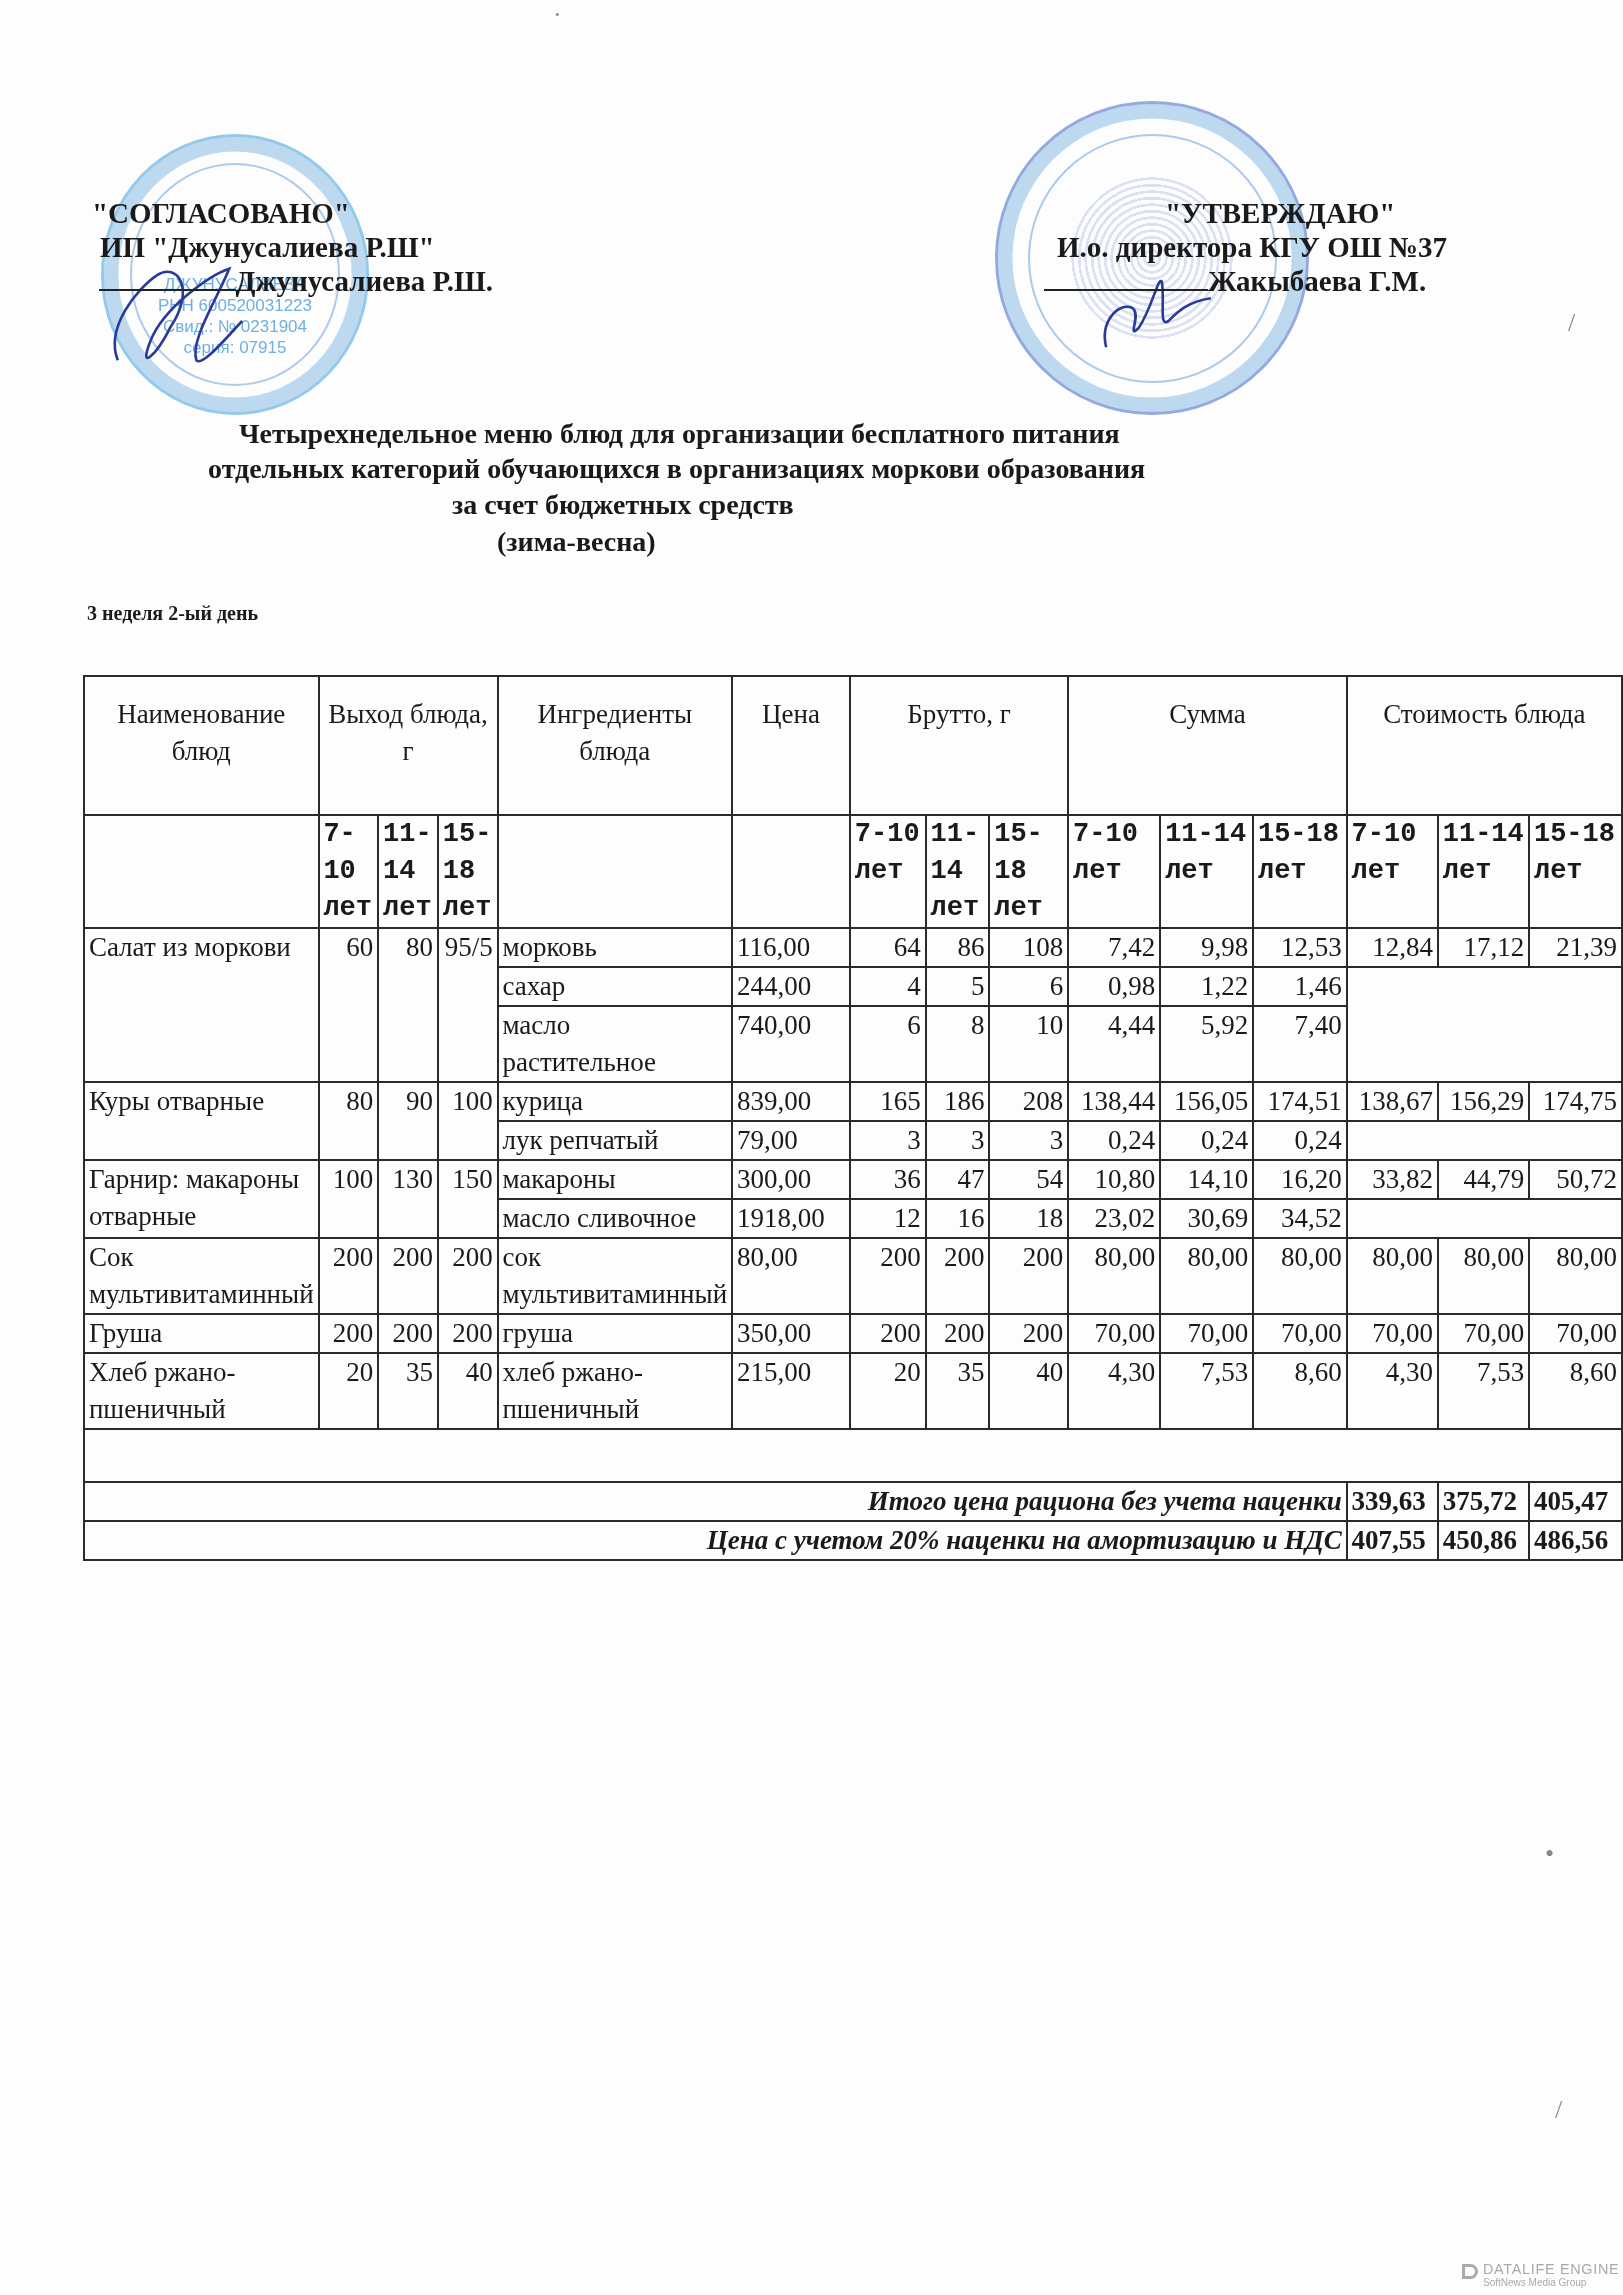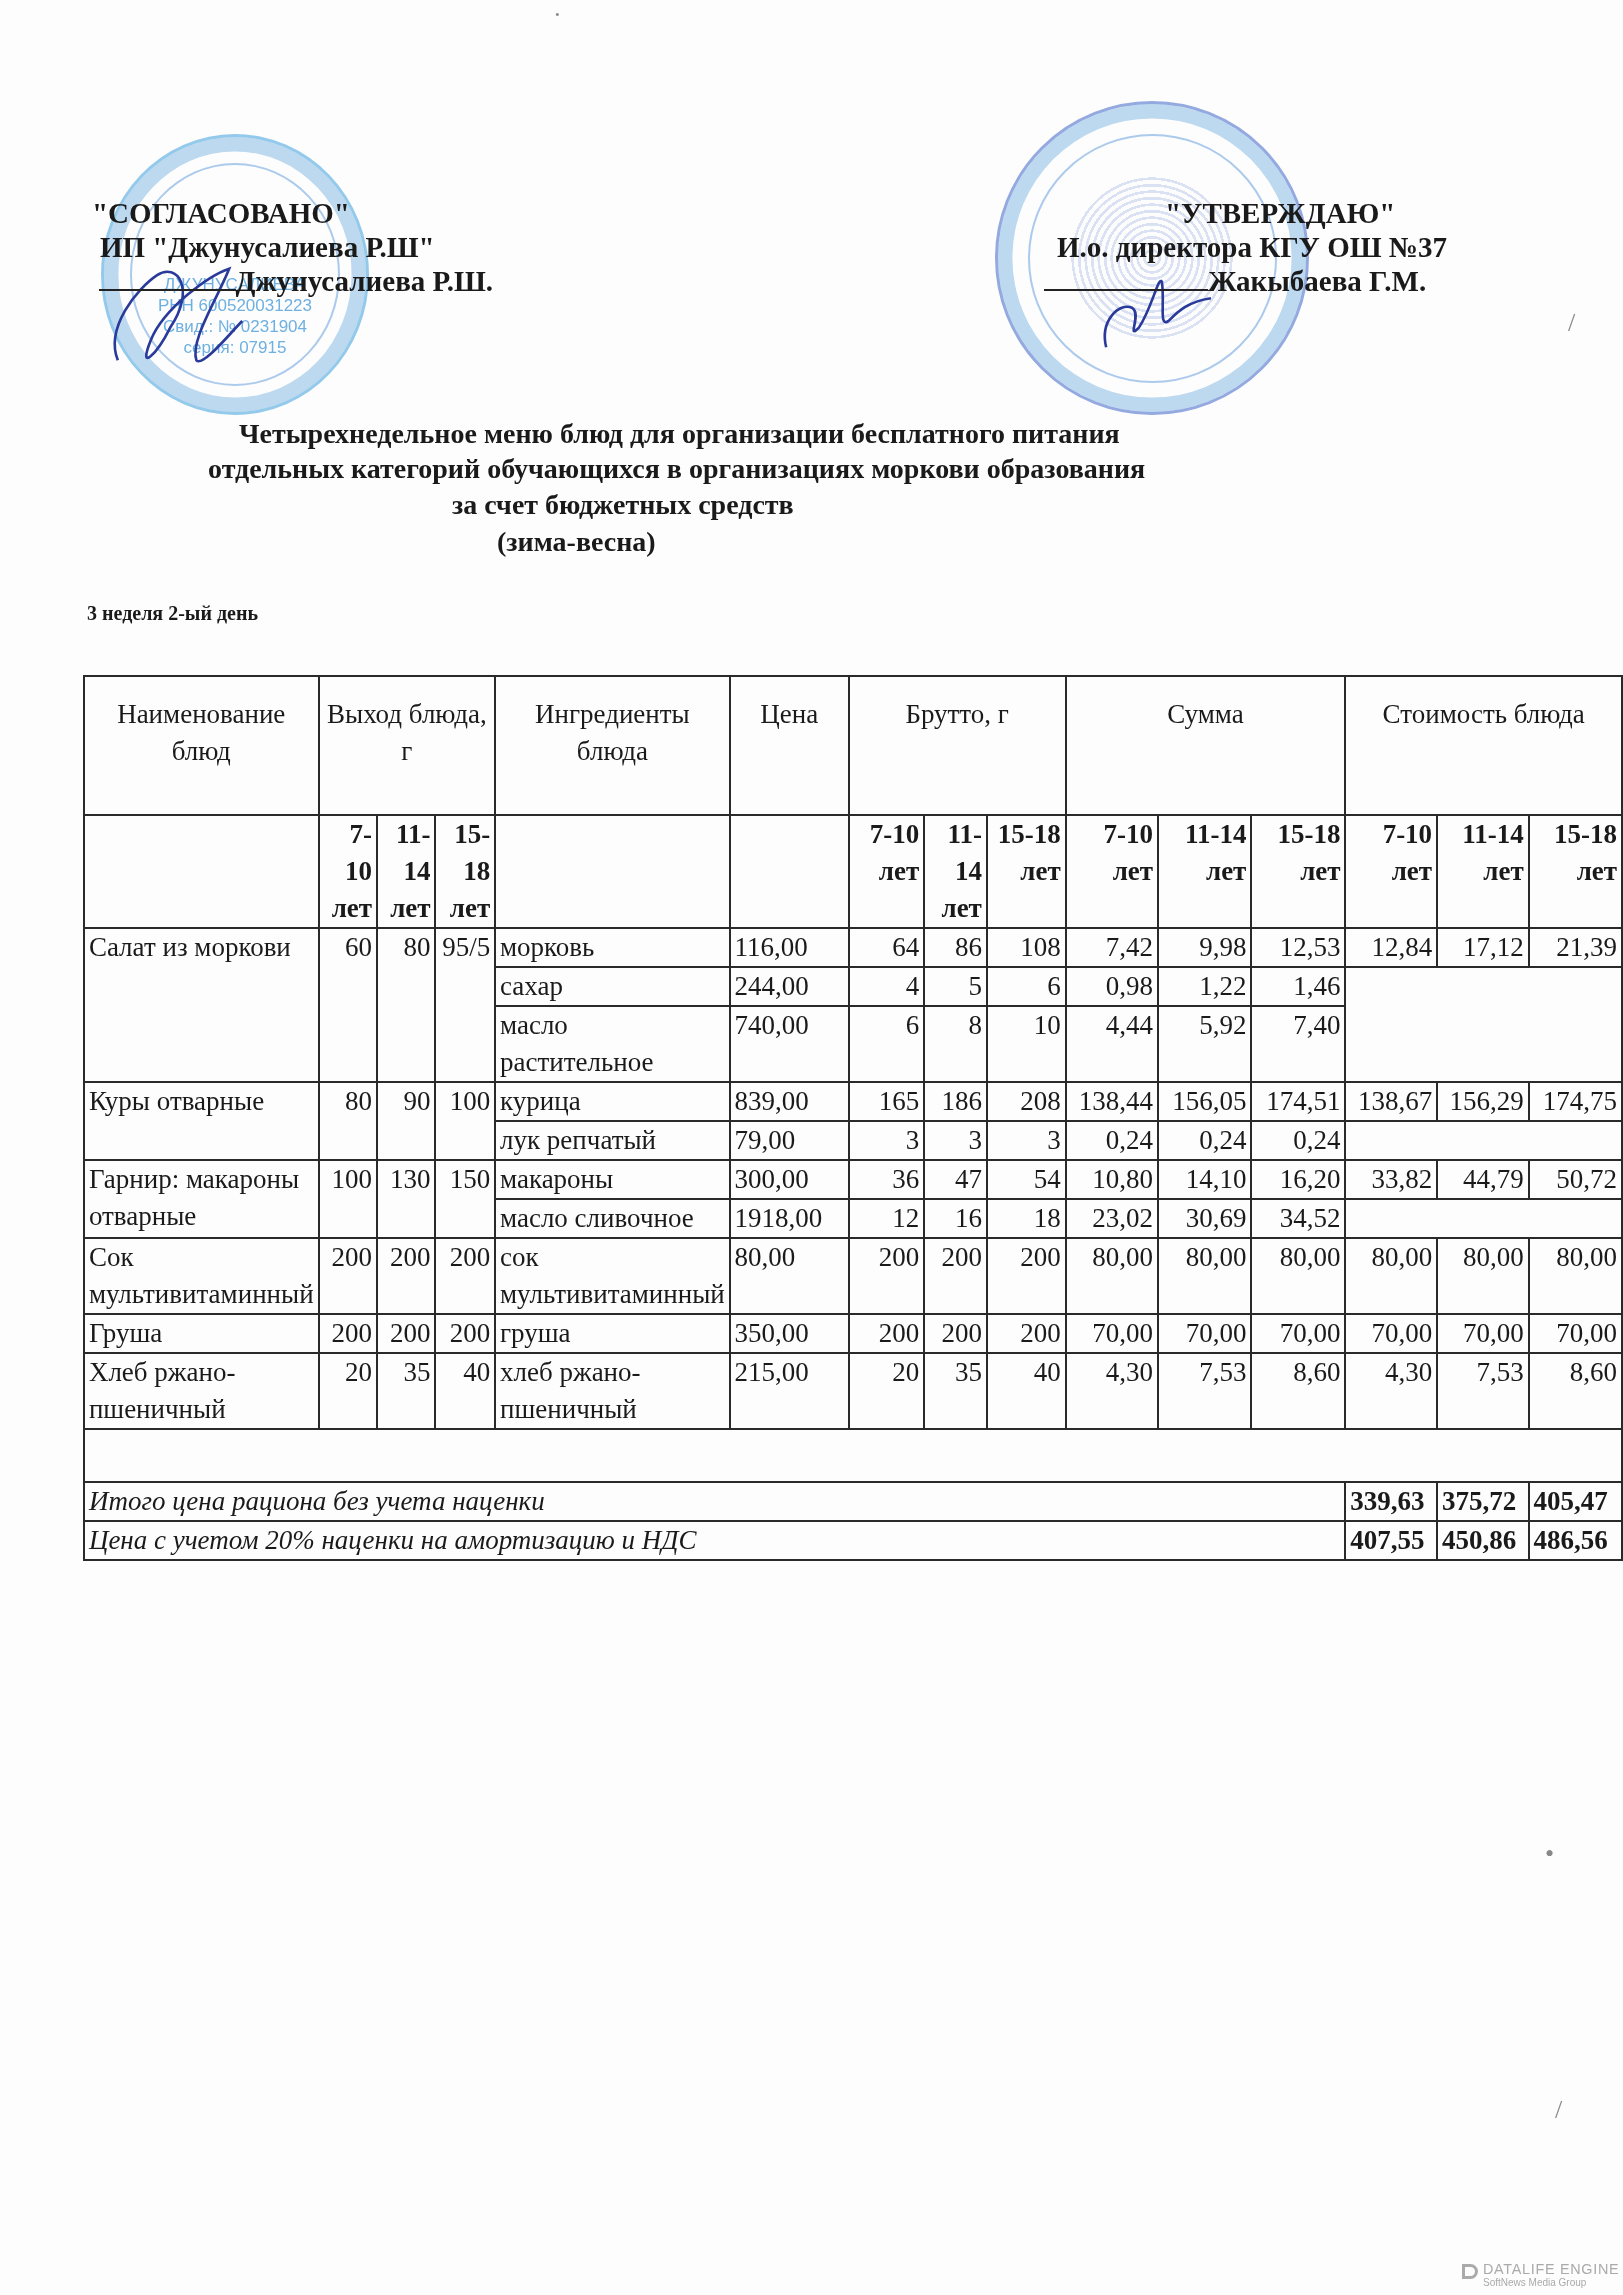--- a/index.html
+++ b/index.html
@@ -30,25 +30,25 @@
   .title-block { position:absolute; left:0; top:416px; width:1623px; font-weight:bold; font-size:28px; line-height:35px; }
   .title-block div { position:absolute; white-space:nowrap; }
   .week-label { position:absolute; left:87px; top:602px; font-weight:bold; font-size:20px; }
   table.menu {
     position:absolute; left:83px; top:675px; border-collapse:collapse; table-layout:fixed;
     font-size:27px; line-height:37px;
   }
   table.menu td { border:2px solid #2a2a2a; padding:0 3.9px; vertical-align:top; overflow:hidden; }
   table.menu td.h { text-align:center; padding-top:19px; }
   td.num { text-align:right; }
-  td.hsub { text-align:right; font-weight:bold; padding-top:6.5px; }
+  td.hsub { text-align:left; font-weight:bold; padding-top:6.5px;font-family:Liberation Mono, monospace; }
   td.noborder-r { border-right:none; }
   tr.head1 td { height:118px; }
   tr.head2 td { height:111px; }
-  td.itog { font-style:italic; font-weight:normal; }
+  td.itog { font-style:italic; font-weight:bold;text-align:right; }
   td.itogv { font-weight:bold; text-align:left; }
   td.spacer { height:51px; }
   .mark { position:absolute; color:#888; font-size:26px; }
   .watermark { position:absolute; left:1483px; top:2261px; color:#aaa; font-family:"Liberation Sans","DejaVu Sans",sans-serif; }
   .watermark .wm-brand { font-size:14.4px; letter-spacing:0.7px; display:block; }
   .watermark .wm-sub { font-size:10px; display:block; }
   .wm-logo { position:absolute; left:-21px; top:2.6px; width:15.7px; height:15.7px; border:3.3px solid #aaa; border-radius:0 50% 50% 0; box-sizing:border-box; }
 </style>
 </head>
 <body>

